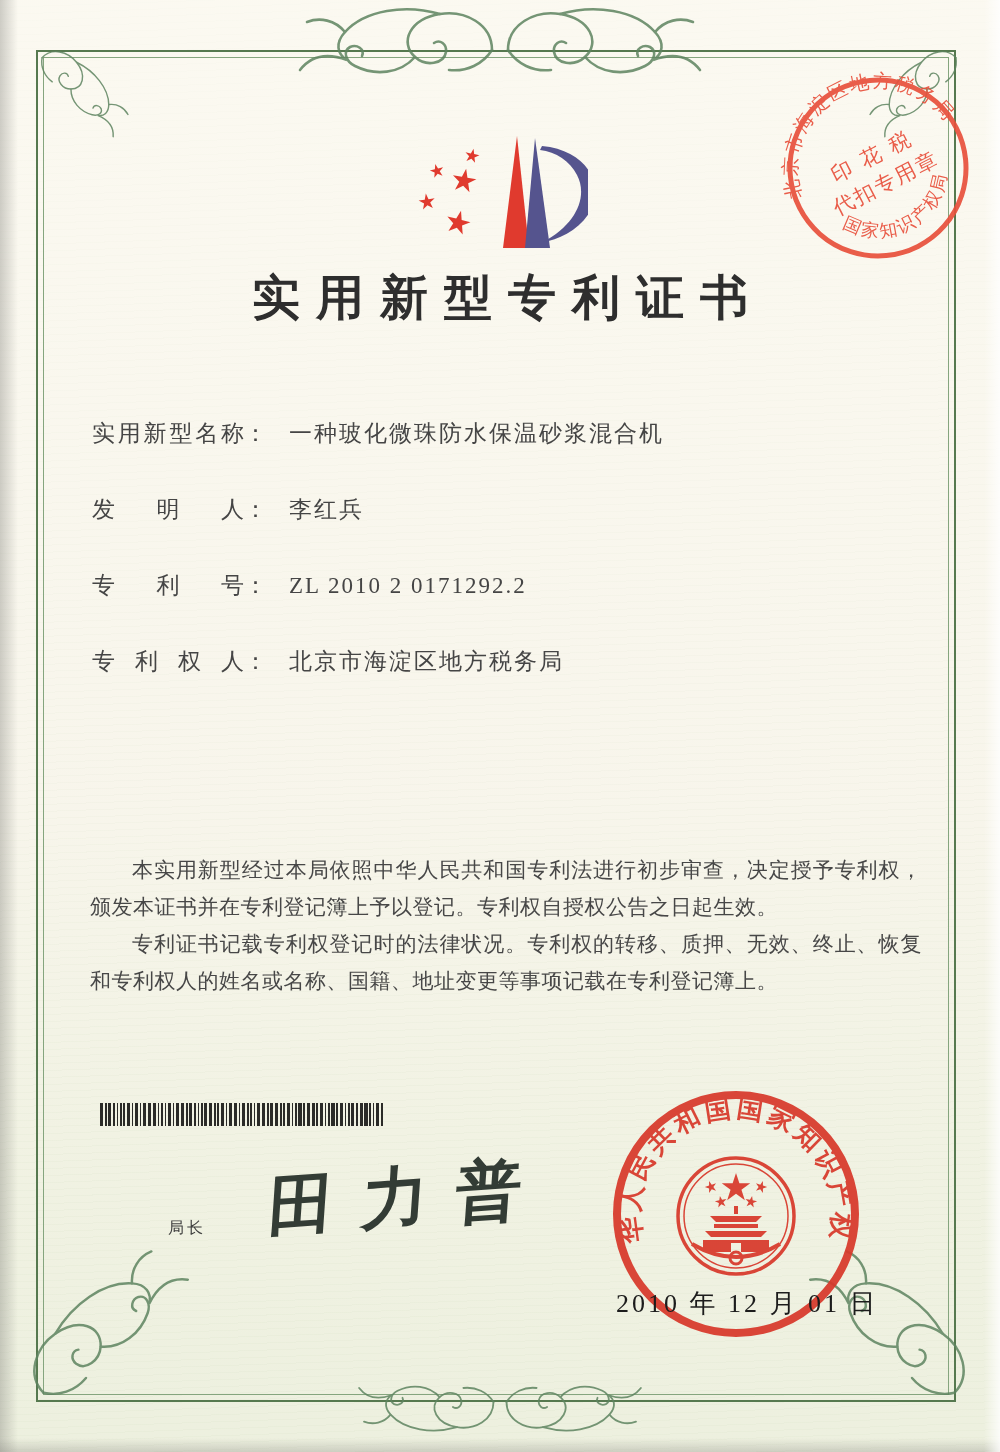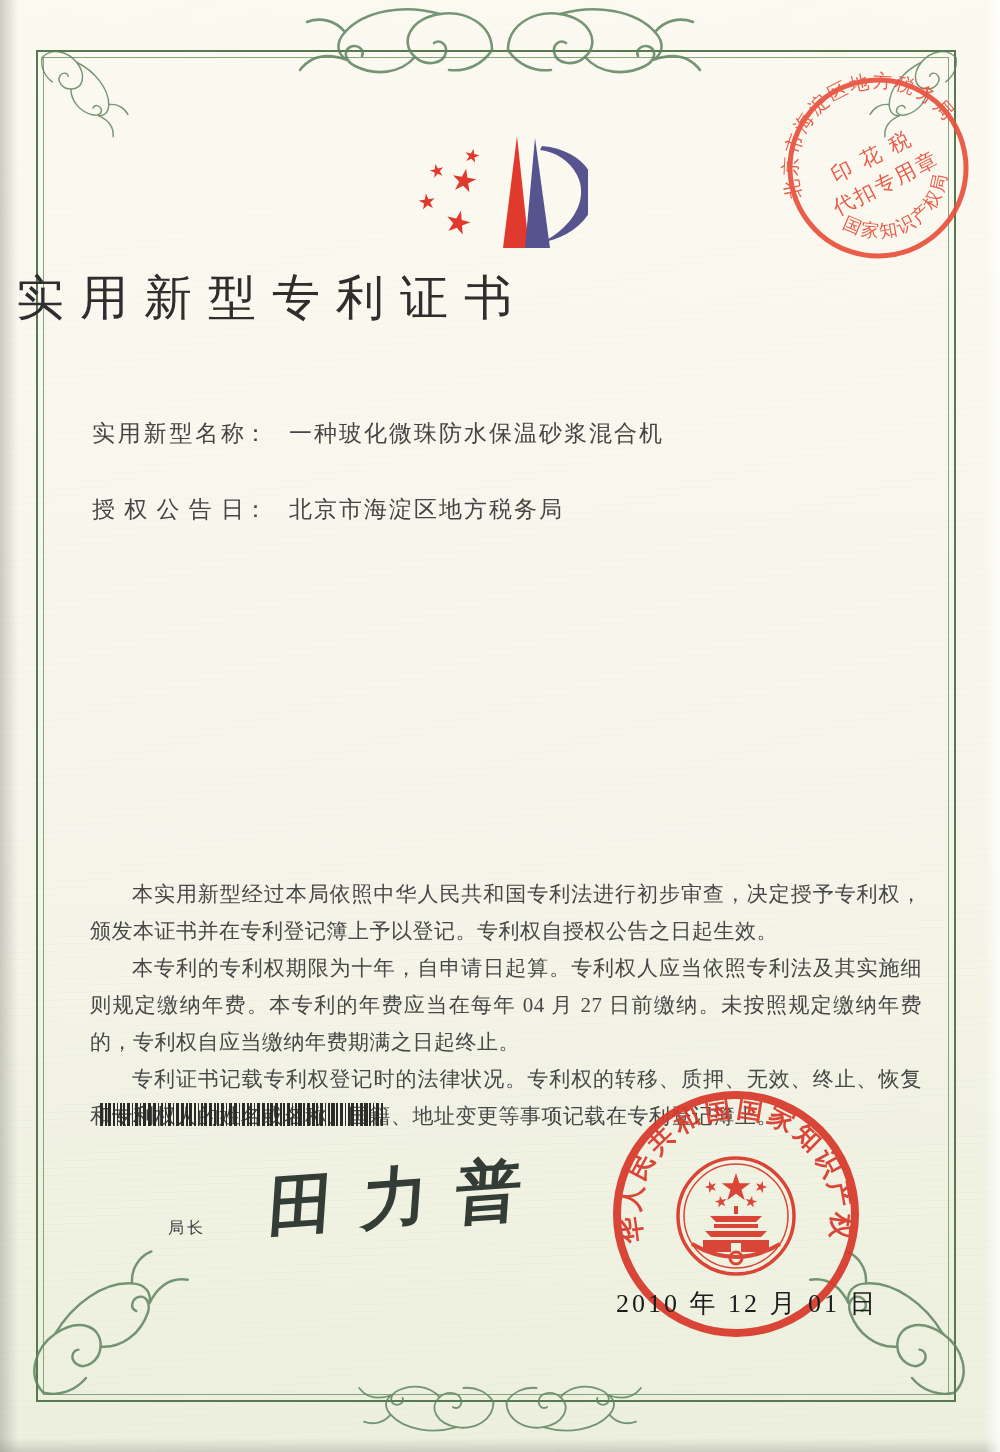--- a/index.html
+++ b/index.html
@@ -28,32 +28,32 @@
     border:2.5px solid #56794f;}
   .frame-inner{position:absolute;left:43px;top:57px;right:51px;bottom:57px;
     border:1px solid #85a57e;}
   .flourishes{position:absolute;inset:0;pointer-events:none;}
 
   .cert-no{position:absolute;left:84px;top:116px;
     font-size:23px;letter-spacing:7px;color:#3c3c3c;}
 
   .logo{position:absolute;left:408px;top:128px;width:180px;height:140px;}
 
-  .title{position:absolute;left:0;right:0;top:266px;text-align:left;
-    font-size:48px;font-weight:400;color:#2e2e2e;letter-spacing:16px;
+  .title{position:absolute;left:0;right:0;top:266px;text-align:center;
+    font-size:48px;font-weight:700;color:#2e2e2e;letter-spacing:16px;
     text-indent:16px;margin:0;}
 
   .fields{position:absolute;left:92px;top:420px;right:60px;color:#454545;}
   .field{font-size:23px;line-height:28px;margin-bottom:48px;white-space:nowrap;}
   .flabel{display:inline-block;width:152px;text-align:justify;text-align-last:justify;vertical-align:top;}
   .colon{display:inline-block;margin-right:6px;}
   .fvalue{letter-spacing:2px;margin-left:16px;}
 
   .paragraphs{position:absolute;left:90px;right:78px;top:852px;
-    font-size:21px;line-height:37px;color:#474747;text-align:justify;margin-top:24px;}
+    font-size:21px;line-height:37px;color:#474747;text-align:justify;}
   .paragraphs p{margin:0;text-indent:2em;letter-spacing:0.5px;}
 
   .barcode{position:absolute;left:100px;top:1103px;height:23px;display:flex;align-items:stretch;}
   .barcode .bar{background:#2b2b28;}
 
   .sig-row{position:absolute;left:168px;top:1218px;}
   .sig-role{font-size:16px;color:#3d3d3d;letter-spacing:3px;}
   .sig-name{position:absolute;left:268px;top:1152px;width:300px;
     font-size:66px;font-weight:700;color:#333c35;letter-spacing:28px;white-space:nowrap;
     transform:rotate(-4deg) skewX(-8deg);font-family:"DejaVu Serif","Liberation Serif",serif;}
@@ -118,27 +118,32 @@
     </g>
   </svg>
 
   <h1 class="title">实用新型专利证书</h1>
 
   <div class="fields">
     <div class="field">
       <span class="flabel">实用新型名称</span><span class="colon">：</span><span class="fvalue">一种玻化微珠防水保温砂浆混合机</span>
     </div>
     <div class="field">
-      <span class="flabel">授权公告日</span><span class="colon">：</span><span class="fvalue">北京市海淀区地方税务局</span>
+      <span class="flabel">发明人</span><span class="colon">：</span><span class="fvalue">李红兵</span>
+    </div>
+    <div class="field">
+      <span class="flabel">专利号</span><span class="colon">：</span><span class="fvalue">ZL 2010 2 0171292.2</span>
+    </div>
+    <div class="field">
+      <span class="flabel">专利权人</span><span class="colon">：</span><span class="fvalue">北京市海淀区地方税务局</span>
     </div>
   </div>
 
   <div class="paragraphs">
     <p>本实用新型经过本局依照中华人民共和国专利法进行初步审查，决定授予专利权，颁发本证书并在专利登记簿上予以登记。专利权自授权公告之日起生效。</p>
-    <p>本专利的专利权期限为十年，自申请日起算。专利权人应当依照专利法及其实施细则规定缴纳年费。本专利的年费应当在每年 04 月 27 日前缴纳。未按照规定缴纳年费的，专利权自应当缴纳年费期满之日起终止。</p>
     <p>专利证书记载专利权登记时的法律状况。专利权的转移、质押、无效、终止、恢复和专利权人的姓名或名称、国籍、地址变更等事项记载在专利登记簿上。</p>
   </div>
 
   <div class="barcode">
       <div class="bar" style="width: 3.2px; margin-right: 1.7px;"></div>
       <div class="bar" style="width: 1.7px; margin-right: 1.7px;"></div>
       <div class="bar" style="width: 3.2px; margin-right: 1.7px;"></div>
       <div class="bar" style="width: 1.7px; margin-right: 1.7px;"></div>
       <div class="bar" style="width: 1.7px; margin-right: 1.7px;"></div>
       <div class="bar" style="width: 1.7px; margin-right: 1.7px;"></div>

